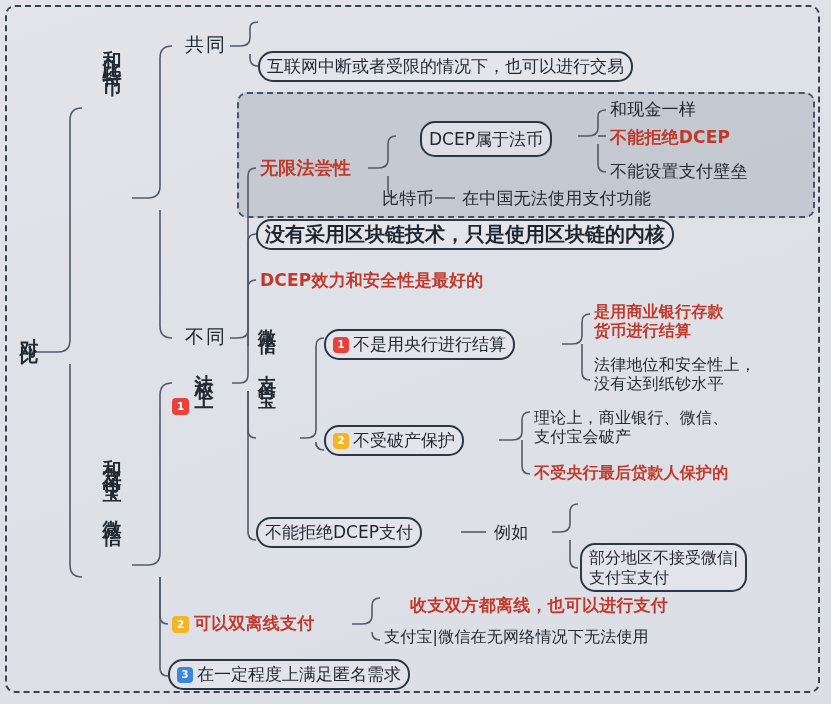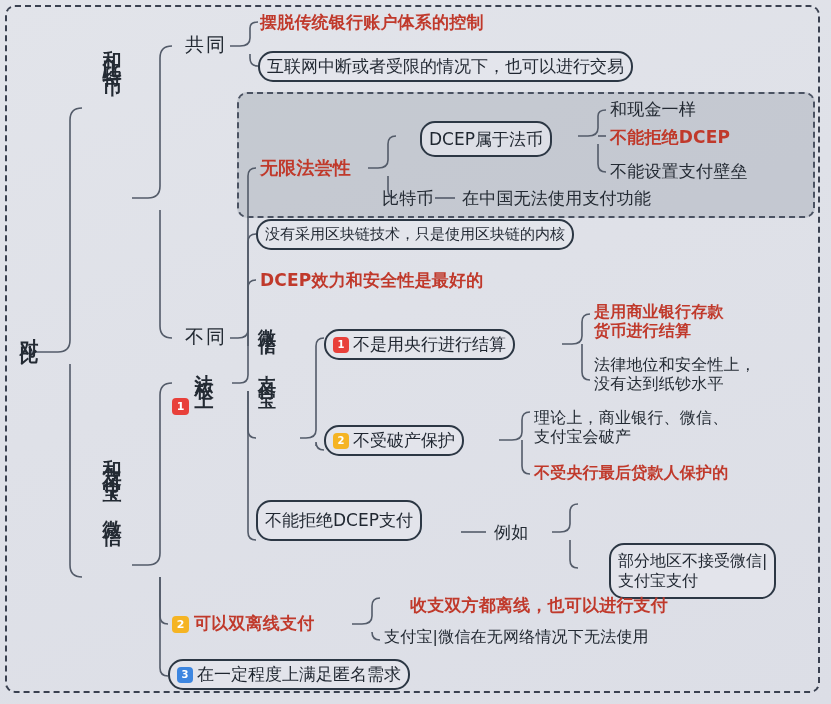--- a/index.html
+++ b/index.html
@@ -144,36 +144,35 @@
   <div class="vnode" style="left:20px;top:322px;font-size:19px;letter-spacing:7px;">对比</div>
 
   <div class="vnode" style="left:103px;top:34px;font-size:19px;letter-spacing:9px;">和比特币</div>
 
   <div class="vnode" style="left:103px;top:443px;font-size:19px;letter-spacing:8px;">和支付宝|微信</div>
 
   <div class="tnode" style="left:185px;top:33px;font-size:19px;letter-spacing:2px;">共同</div>
 
   <div class="tnode" style="left:185px;top:325px;font-size:19px;letter-spacing:2px;">不同</div>
 
-  <div class="tnode red" style="left:260px;top:12px;font-size:17px;">摆脱传统银行账户体系的控制</div>
 
   <div class="bnode" style="left:258px;top:51px;height:31px;font-size:17px;">互联网中断或者受限的情况下，也可以进行交易</div>
 
   <div class="tnode red" style="left:260px;top:157px;font-size:18px;">无限法尝性</div>
 
   <div class="bnode" style="left:420px;top:121px;height:36px;font-size:17px;">DCEP属于法币</div>
 
   <div class="tnode" style="left:610px;top:99px;font-size:17px;">和现金一样</div>
   <div class="tnode red" style="left:610px;top:127px;font-size:17px;">不能拒绝DCEP</div>
   <div class="tnode" style="left:610px;top:161px;font-size:17px;">不能设置支付壁垒</div>
 
   <div class="tnode" style="left:382px;top:188px;font-size:17px;">比特币</div>
   <div class="tnode" style="left:462px;top:188px;font-size:17px;">在中国无法使用支付功能</div>
 
-  <div class="bnode" style="left:256px;top:219px;height:31px;font-size:15px;">没有采用区块链技术，只是使用区块链的内核</div>
+  <div class="bnode" style="left:256px;top:219px;height:31px;font-size:20px;font-weight:bold;">没有采用区块链技术，只是使用区块链的内核</div>
 
   <div class="badge" style="left:172px;top:398px;background:#e8403a;">1</div>
   <div class="vnode" style="left:195px;top:358px;font-size:19px;letter-spacing:8px;">法权上</div>
 
   <div class="tnode red" style="left:260px;top:270px;font-size:17px;">DCEP效力和安全性是最好的</div>
 
   <div class="vnode" style="left:258px;top:315px;font-size:18px;letter-spacing:8px;">微信|支付宝</div>
 
   <div class="bnode" style="left:324px;top:329px;height:31px;font-size:17px;">
     <span class="badge inline" style="background:#e8403a;">1</span><span>不是用央行进行结算</span>
@@ -183,23 +182,23 @@
   <div class="tnode" style="left:594px;top:356px;font-size:16px;">法律地位和安全性上，
 没有达到纸钞水平</div>
 
   <div class="bnode" style="left:324px;top:425px;height:31px;font-size:17px;">
     <span class="badge inline" style="background:#f5b423;">2</span><span>不受破产保护</span>
   </div>
   <div class="tnode" style="left:534px;top:409px;font-size:16px;">理论上，商业银行、微信、
 支付宝会破产</div>
   <div class="tnode red" style="left:534px;top:464px;font-size:16px;">不受央行最后贷款人保护的</div>
 
-  <div class="bnode" style="left:256px;top:500px;height:41px;font-size:17px;">不能拒绝DCEP支付</div>
+  <div class="bnode" style="left:256px;top:517px;height:31px;font-size:17px;">不能拒绝DCEP支付</div>
   <div class="tnode" style="left:494px;top:522px;font-size:17px;">例如</div>
-  <div class="bnode" style="left:580px;top:543px;height:56px;font-size:16px;line-height:1.25;margin-left:29px;">部分地区不接受微信|
+  <div class="bnode" style="left:580px;top:543px;height:49px;font-size:16px;line-height:1.25;">部分地区不接受微信|
 支付宝支付</div>
 
   <div class="badge" style="left:172px;top:616px;background:#f5b423;">2</div>
   <div class="tnode red" style="left:194px;top:613px;font-size:17px;">可以双离线支付</div>
   <div class="tnode red" style="left:384px;top:595px;font-size:17px;padding-left:26px;">收支双方都离线，也可以进行支付</div>
   <div class="tnode" style="left:384px;top:628px;font-size:16px;">支付宝|微信在无网络情况下无法使用</div>
 
   <div class="bnode" style="left:168px;top:659px;height:31px;font-size:17px;">
     <span class="badge inline" style="background:#3d86e0;">3</span><span>在一定程度上满足匿名需求</span>
   </div>

